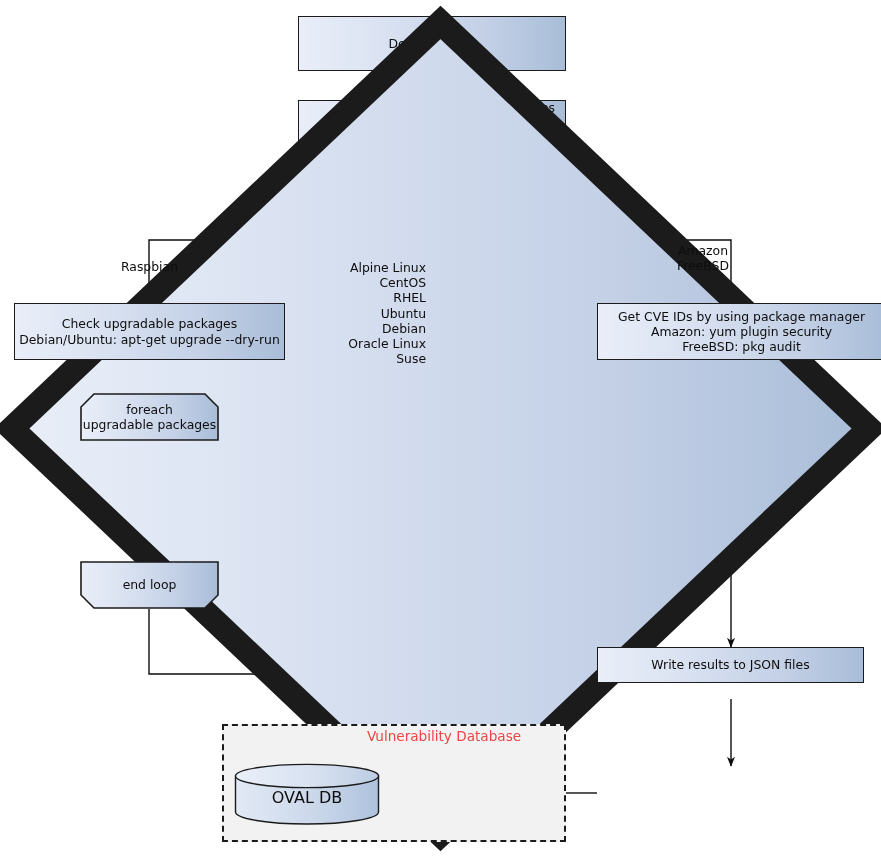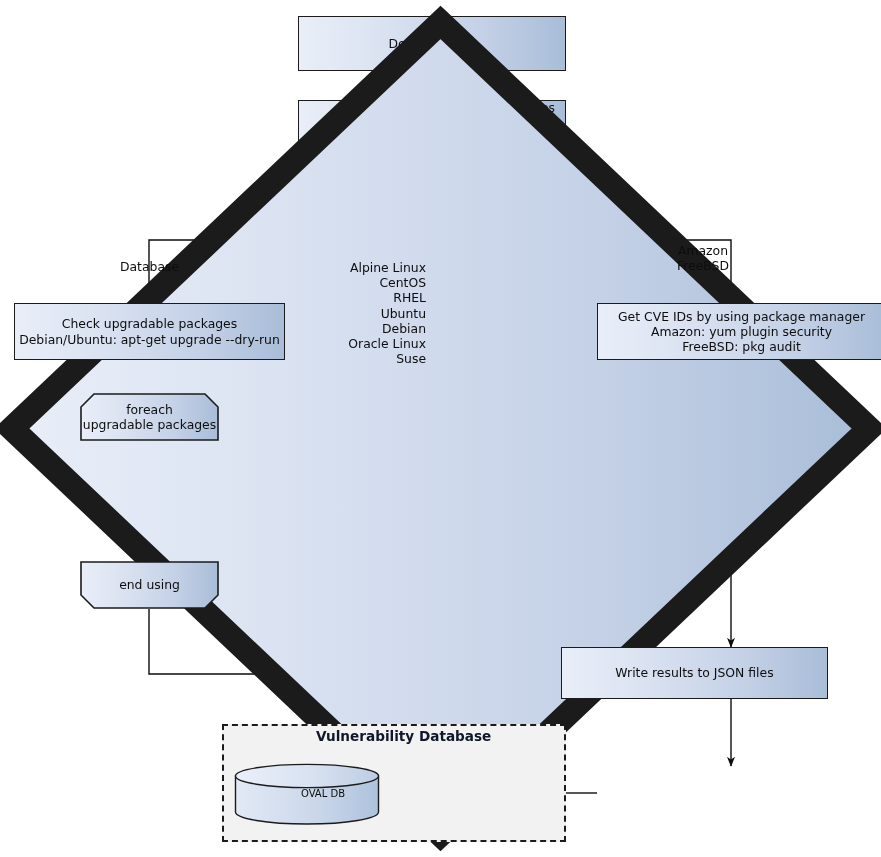--- a/index.html
+++ b/index.html
@@ -81,34 +81,33 @@
   
   .group-box {
     position: absolute;
     box-sizing: border-box;
     border: 2px dashed #1b1b1b;
     background: #f2f2f2;
   }
   .group-title {
     position: absolute;
     font-size: 13.6px;
-    color: #0f172a;
-    text-align: left;
+    color: #ef4444;
+    text-align: center;
     white-space: nowrap;
-    font-weight: bold;
   }
   .cylinder {
     position: absolute;
   }
   .cylinder .cyl-label {
     position: absolute;
-    left: 16px;
+    left: 0;
     width: 100%;
     text-align: center;
-    font-size: 10px;
+    font-size: 16px;
     color: #0d0d0d;
     z-index: 3;
     white-space: nowrap;
   }
 </style>
 </head>
 <body>
 
 <div id="canvas">
 
@@ -175,21 +174,21 @@
 SUSE: zypper
 FreeBSD: pkg</span>
   </div>
 
   <div class="diamond" style="left:387px; top:217px; width:89px; height:46px;">
     <svg class="shape" viewBox="0 0 89 46" preserveAspectRatio="none">
       <polygon points="44.5,1.2 87.8,23 44.5,44.8 1.2,23" fill="url(#gradNode)" stroke="#1b1b1b" stroke-width="1.6"></polygon>
     </svg>
   </div>
 
-  <div class="edge-label center" style="left:149px; top:259px; width:105px; margin-left:-52px;">Database</div>
+  <div class="edge-label center" style="left:149px; top:259px; width:105px; margin-left:-52px;">Raspbian</div>
 
   <div class="edge-label center" style="left:638px; top:243px; width:130px;">Amazon
 FreeBSD</div>
 
   <div class="edge-label right" style="left:300px; top:260px; width:126px;">Alpine Linux
 CentOS
 RHEL
 Ubuntu
 Debian
 Oracle Linux
@@ -212,24 +211,24 @@
     </svg>
     <span class="label">foreach
 upgradable  packages</span>
   </div>
 
 
   <div class="node hex-bottom" style="left:80px; top:561px; width:139px; height:48px;">
     <svg class="shape" viewBox="0 0 139 48" preserveAspectRatio="none">
       <polygon points="1,1 138,1 138,34 125,47 14,47 1,34" fill="url(#gradNode)" stroke="#1b1b1b" stroke-width="1.6"></polygon>
     </svg>
-    <span class="label">end using</span>
-  </div>
-
-  <div class="node align-center" style="left:561px; top:647px; width:267px; height:52px;">
+    <span class="label">end loop</span>
+  </div>
+
+  <div class="node align-center" style="left:597px; top:647px; width:267px; height:36px;">
     <span class="txt">Write results to JSON files</span>
   </div>
 
 
   <div class="group-box" style="left:222px; top:724px; width:344px; height:118px;"></div>
 
   <div class="group-title" style="left:316px; top:728px; width:256px;">Vulnerability Database</div>
 
   <div class="cylinder" style="left:234px; top:763px; width:146px; height:62px;">
     <svg width="146" height="62" viewBox="0 0 146 62">

